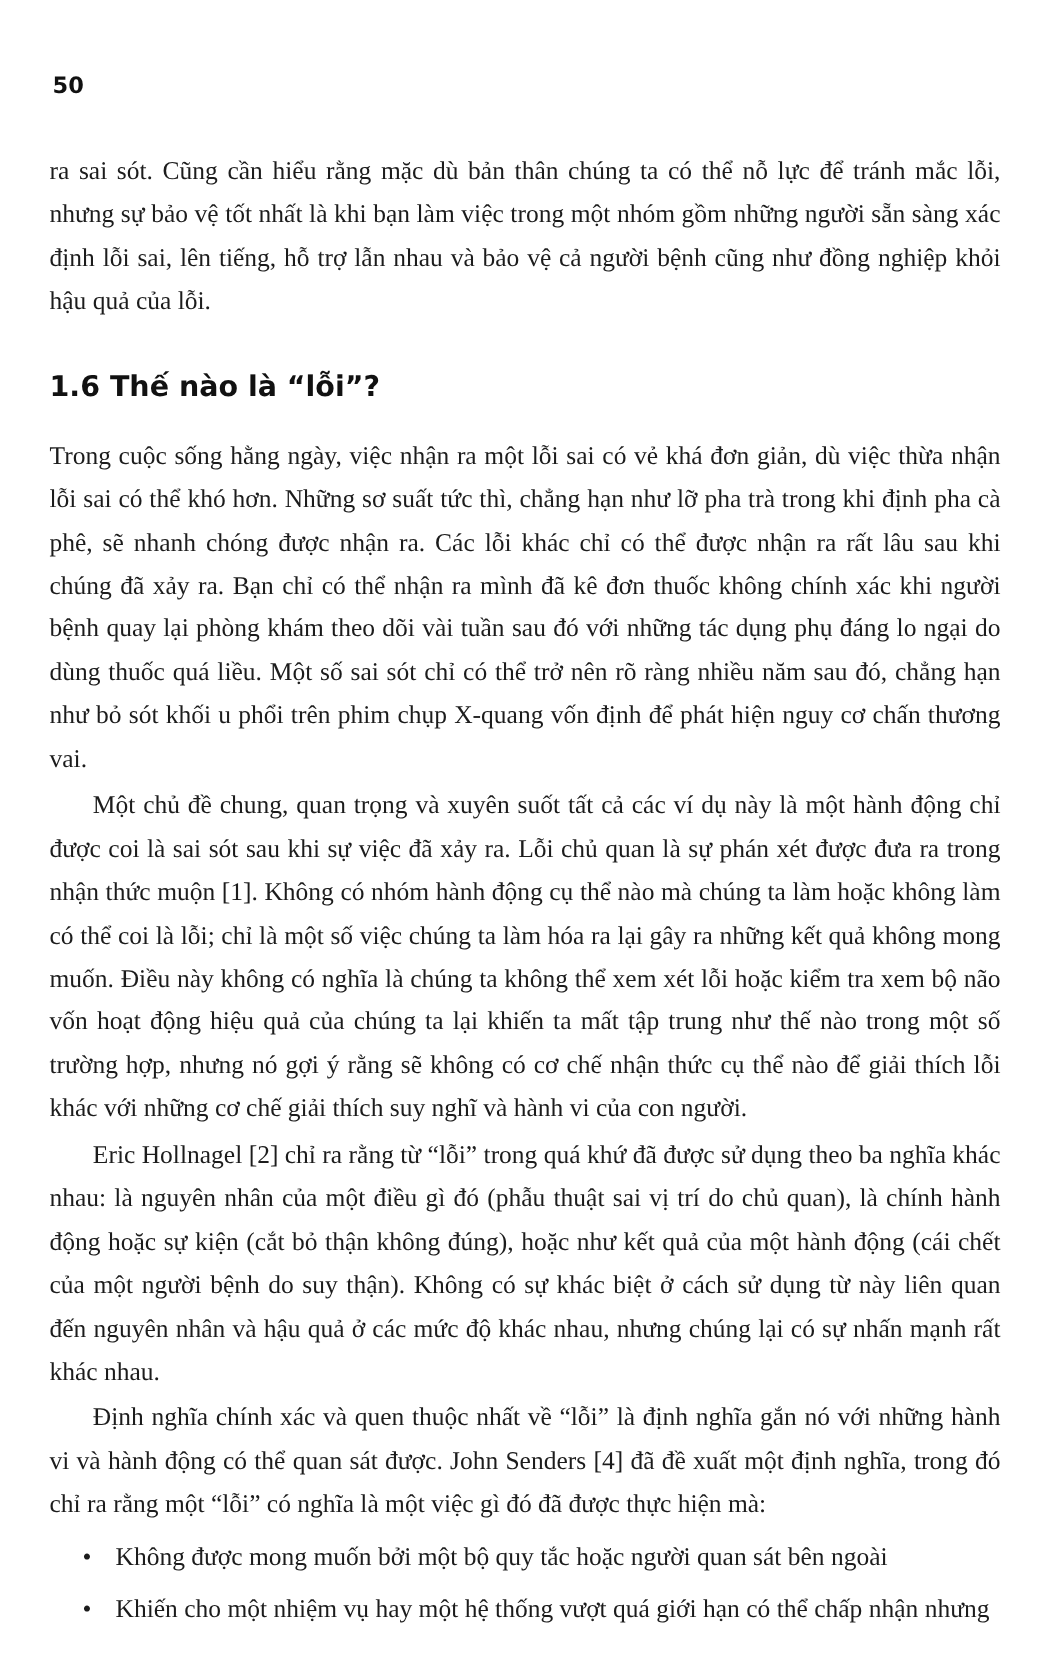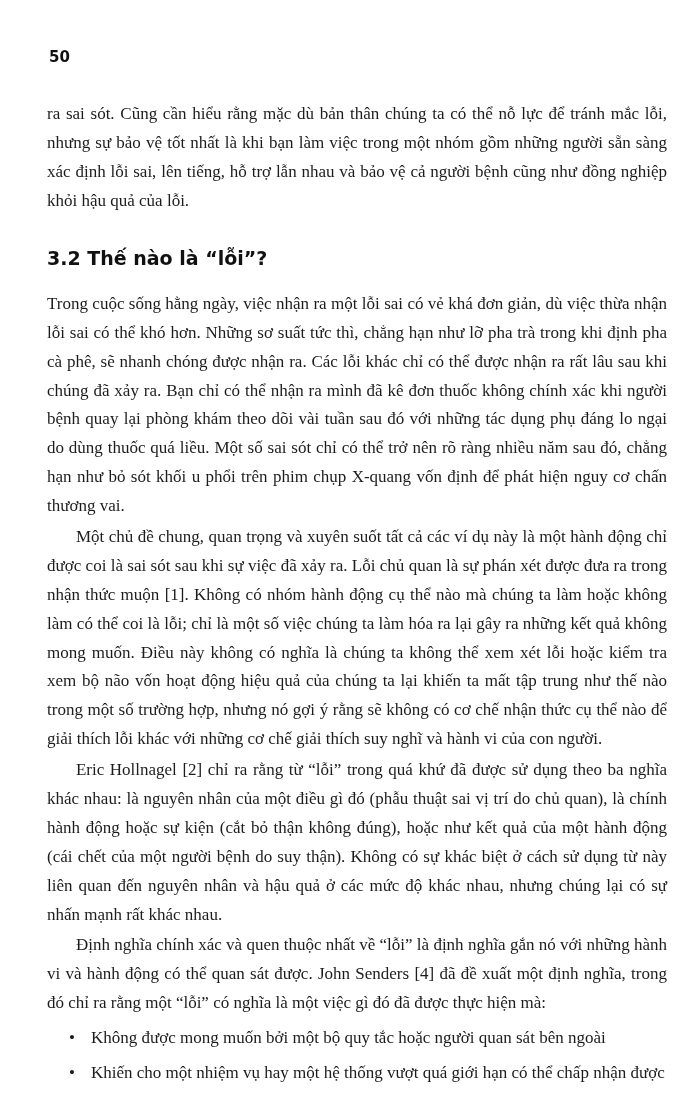--- a/index.html
+++ b/index.html
@@ -10,21 +10,21 @@
   body {
     width: 700px;
     height: 1120px;
     overflow: hidden;
     color: #1a1a1a;
   }
   .page {
     box-sizing: border-box;
     width: 700px;
     height: 1120px;
-    padding: 48px 33px 40px 47px;
+    padding: 48px 33px 40px 33px;
     background: #ffffff;
   }
   .page-number {
     font-family: "DejaVu Sans", "Liberation Sans", sans-serif;
     font-weight: bold;
     font-size: 15px;
     color: #111111;
     margin: 0 0 34px 2px;
   }
   .body-text {
@@ -71,29 +71,29 @@
 <body>
 
 <div class="page">
 
   <div class="page-number">50</div>
 
   <div class="body-text">
 
     <p class="para">ra sai sót. Cũng cần hiểu rằng mặc dù bản thân chúng ta có thể nỗ lực để tránh mắc lỗi, nhưng sự bảo vệ tốt nhất là khi bạn làm việc trong một nhóm gồm những người sẵn sàng xác định lỗi sai, lên tiếng, hỗ trợ lẫn nhau và bảo vệ cả người bệnh cũng như đồng nghiệp khỏi hậu quả của lỗi.</p>
 
-    <h2 class="section-heading">3.2 Thế nào là “lỗi”?</h2>
+    <h2 class="section-heading">1.6 Thế nào là “lỗi”?</h2>
 
     <p class="para">Trong cuộc sống hằng ngày, việc nhận ra một lỗi sai có vẻ khá đơn giản, dù việc thừa nhận lỗi sai có thể khó hơn. Những sơ suất tức thì, chẳng hạn như lỡ pha trà trong khi định pha cà phê, sẽ nhanh chóng được nhận ra. Các lỗi khác chỉ có thể được nhận ra rất lâu sau khi chúng đã xảy ra. Bạn chỉ có thể nhận ra mình đã kê đơn thuốc không chính xác khi người bệnh quay lại phòng khám theo dõi vài tuần sau đó với những tác dụng phụ đáng lo ngại do dùng thuốc quá liều. Một số sai sót chỉ có thể trở nên rõ ràng nhiều năm sau đó, chẳng hạn như bỏ sót khối u phổi trên phim chụp X-quang vốn định để phát hiện nguy cơ chấn thương vai.</p>
 
     <p class="para indent">Một chủ đề chung, quan trọng và xuyên suốt tất cả các ví dụ này là một hành động chỉ được coi là sai sót sau khi sự việc đã xảy ra. Lỗi chủ quan là sự phán xét được đưa ra trong nhận thức muộn [1]. Không có nhóm hành động cụ thể nào mà chúng ta làm hoặc không làm có thể coi là lỗi; chỉ là một số việc chúng ta làm hóa ra lại gây ra những kết quả không mong muốn. Điều này không có nghĩa là chúng ta không thể xem xét lỗi hoặc kiểm tra xem bộ não vốn hoạt động hiệu quả của chúng ta lại khiến ta mất tập trung như thế nào trong một số trường hợp, nhưng nó gợi ý rằng sẽ không có cơ chế nhận thức cụ thể nào để giải thích lỗi khác với những cơ chế giải thích suy nghĩ và hành vi của con người.</p>
 
     <p class="para indent">Eric Hollnagel [2] chỉ ra rằng từ “lỗi” trong quá khứ đã được sử dụng theo ba nghĩa khác nhau: là nguyên nhân của một điều gì đó (phẫu thuật sai vị trí do chủ quan), là chính hành động hoặc sự kiện (cắt bỏ thận không đúng), hoặc như kết quả của một hành động (cái chết của một người bệnh do suy thận). Không có sự khác biệt ở cách sử dụng từ này liên quan đến nguyên nhân và hậu quả ở các mức độ khác nhau, nhưng chúng lại có sự nhấn mạnh rất khác nhau.</p>
 
     <p class="para indent">Định nghĩa chính xác và quen thuộc nhất về “lỗi” là định nghĩa gắn nó với những hành vi và hành động có thể quan sát được. John Senders [4] đã đề xuất một định nghĩa, trong đó chỉ ra rằng một “lỗi” có nghĩa là một việc gì đó đã được thực hiện mà:</p>
 
     <ul class="bullet-list">
       <li>Không được mong muốn bởi một bộ quy tắc hoặc người quan sát bên ngoài</li>
-      <li>Khiến cho một nhiệm vụ hay một hệ thống vượt quá giới hạn có thể chấp nhận được</li>
+      <li>Khiến cho một nhiệm vụ hay một hệ thống vượt quá giới hạn có thể chấp nhận nhưng</li>
     </ul>
 
   </div>
 </div>
 
 </body></html>

